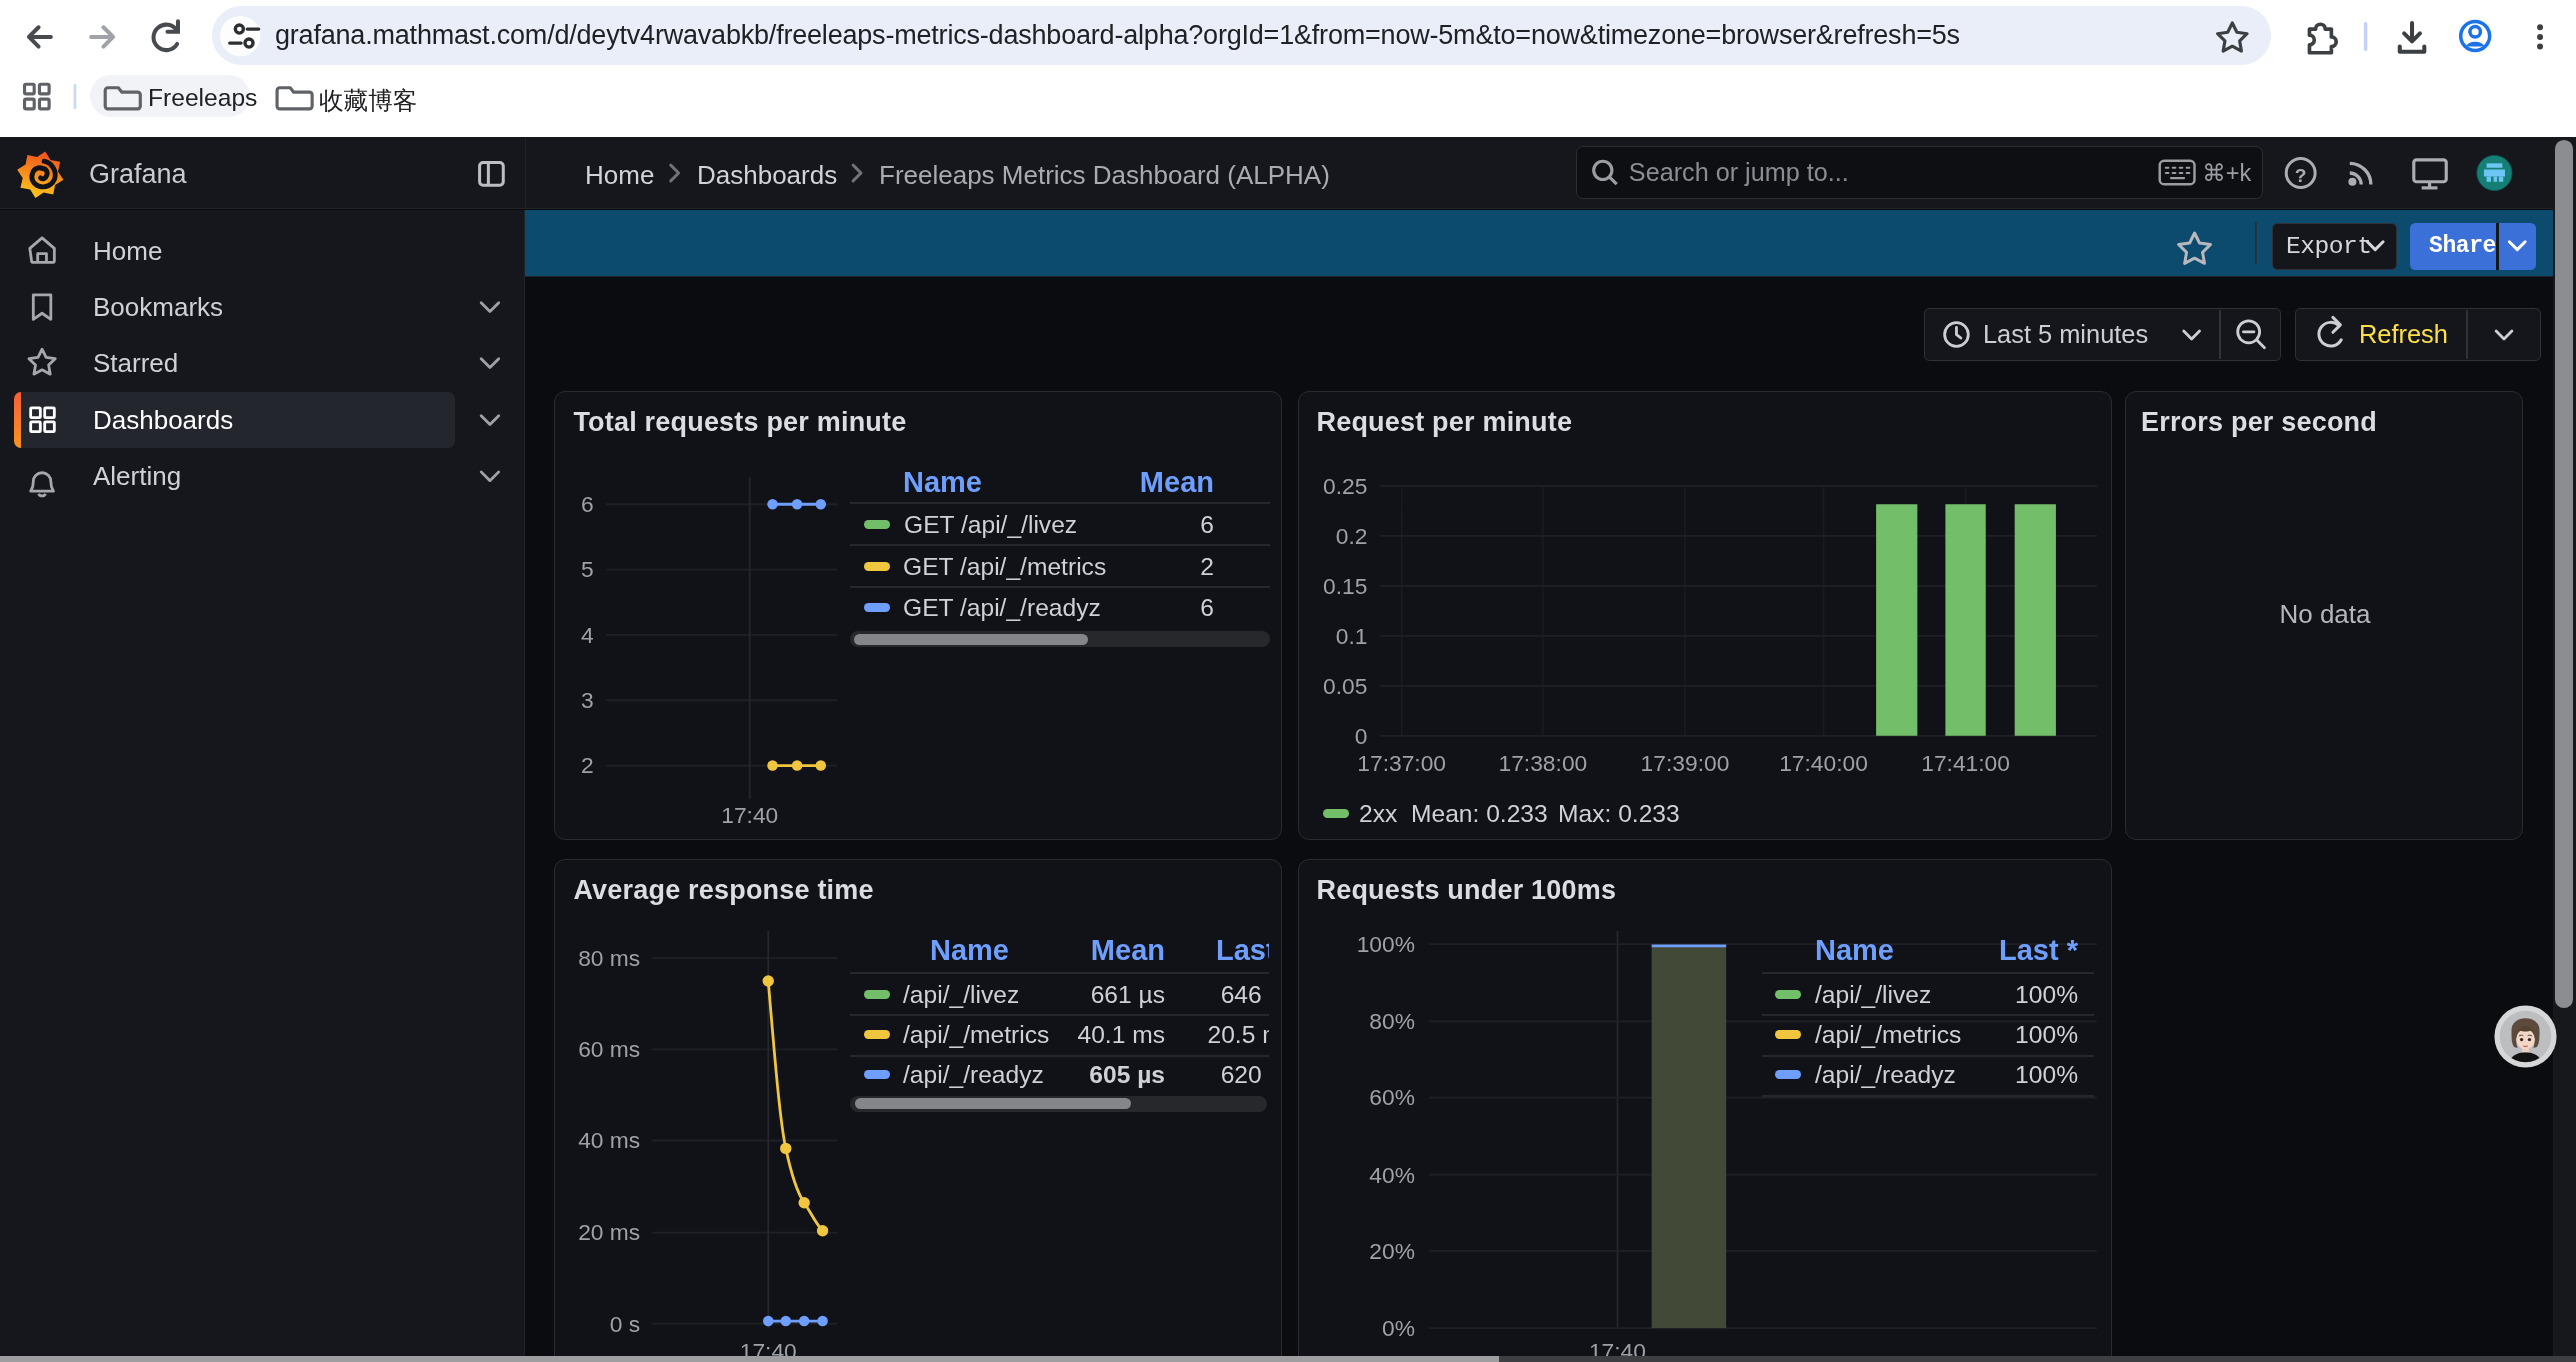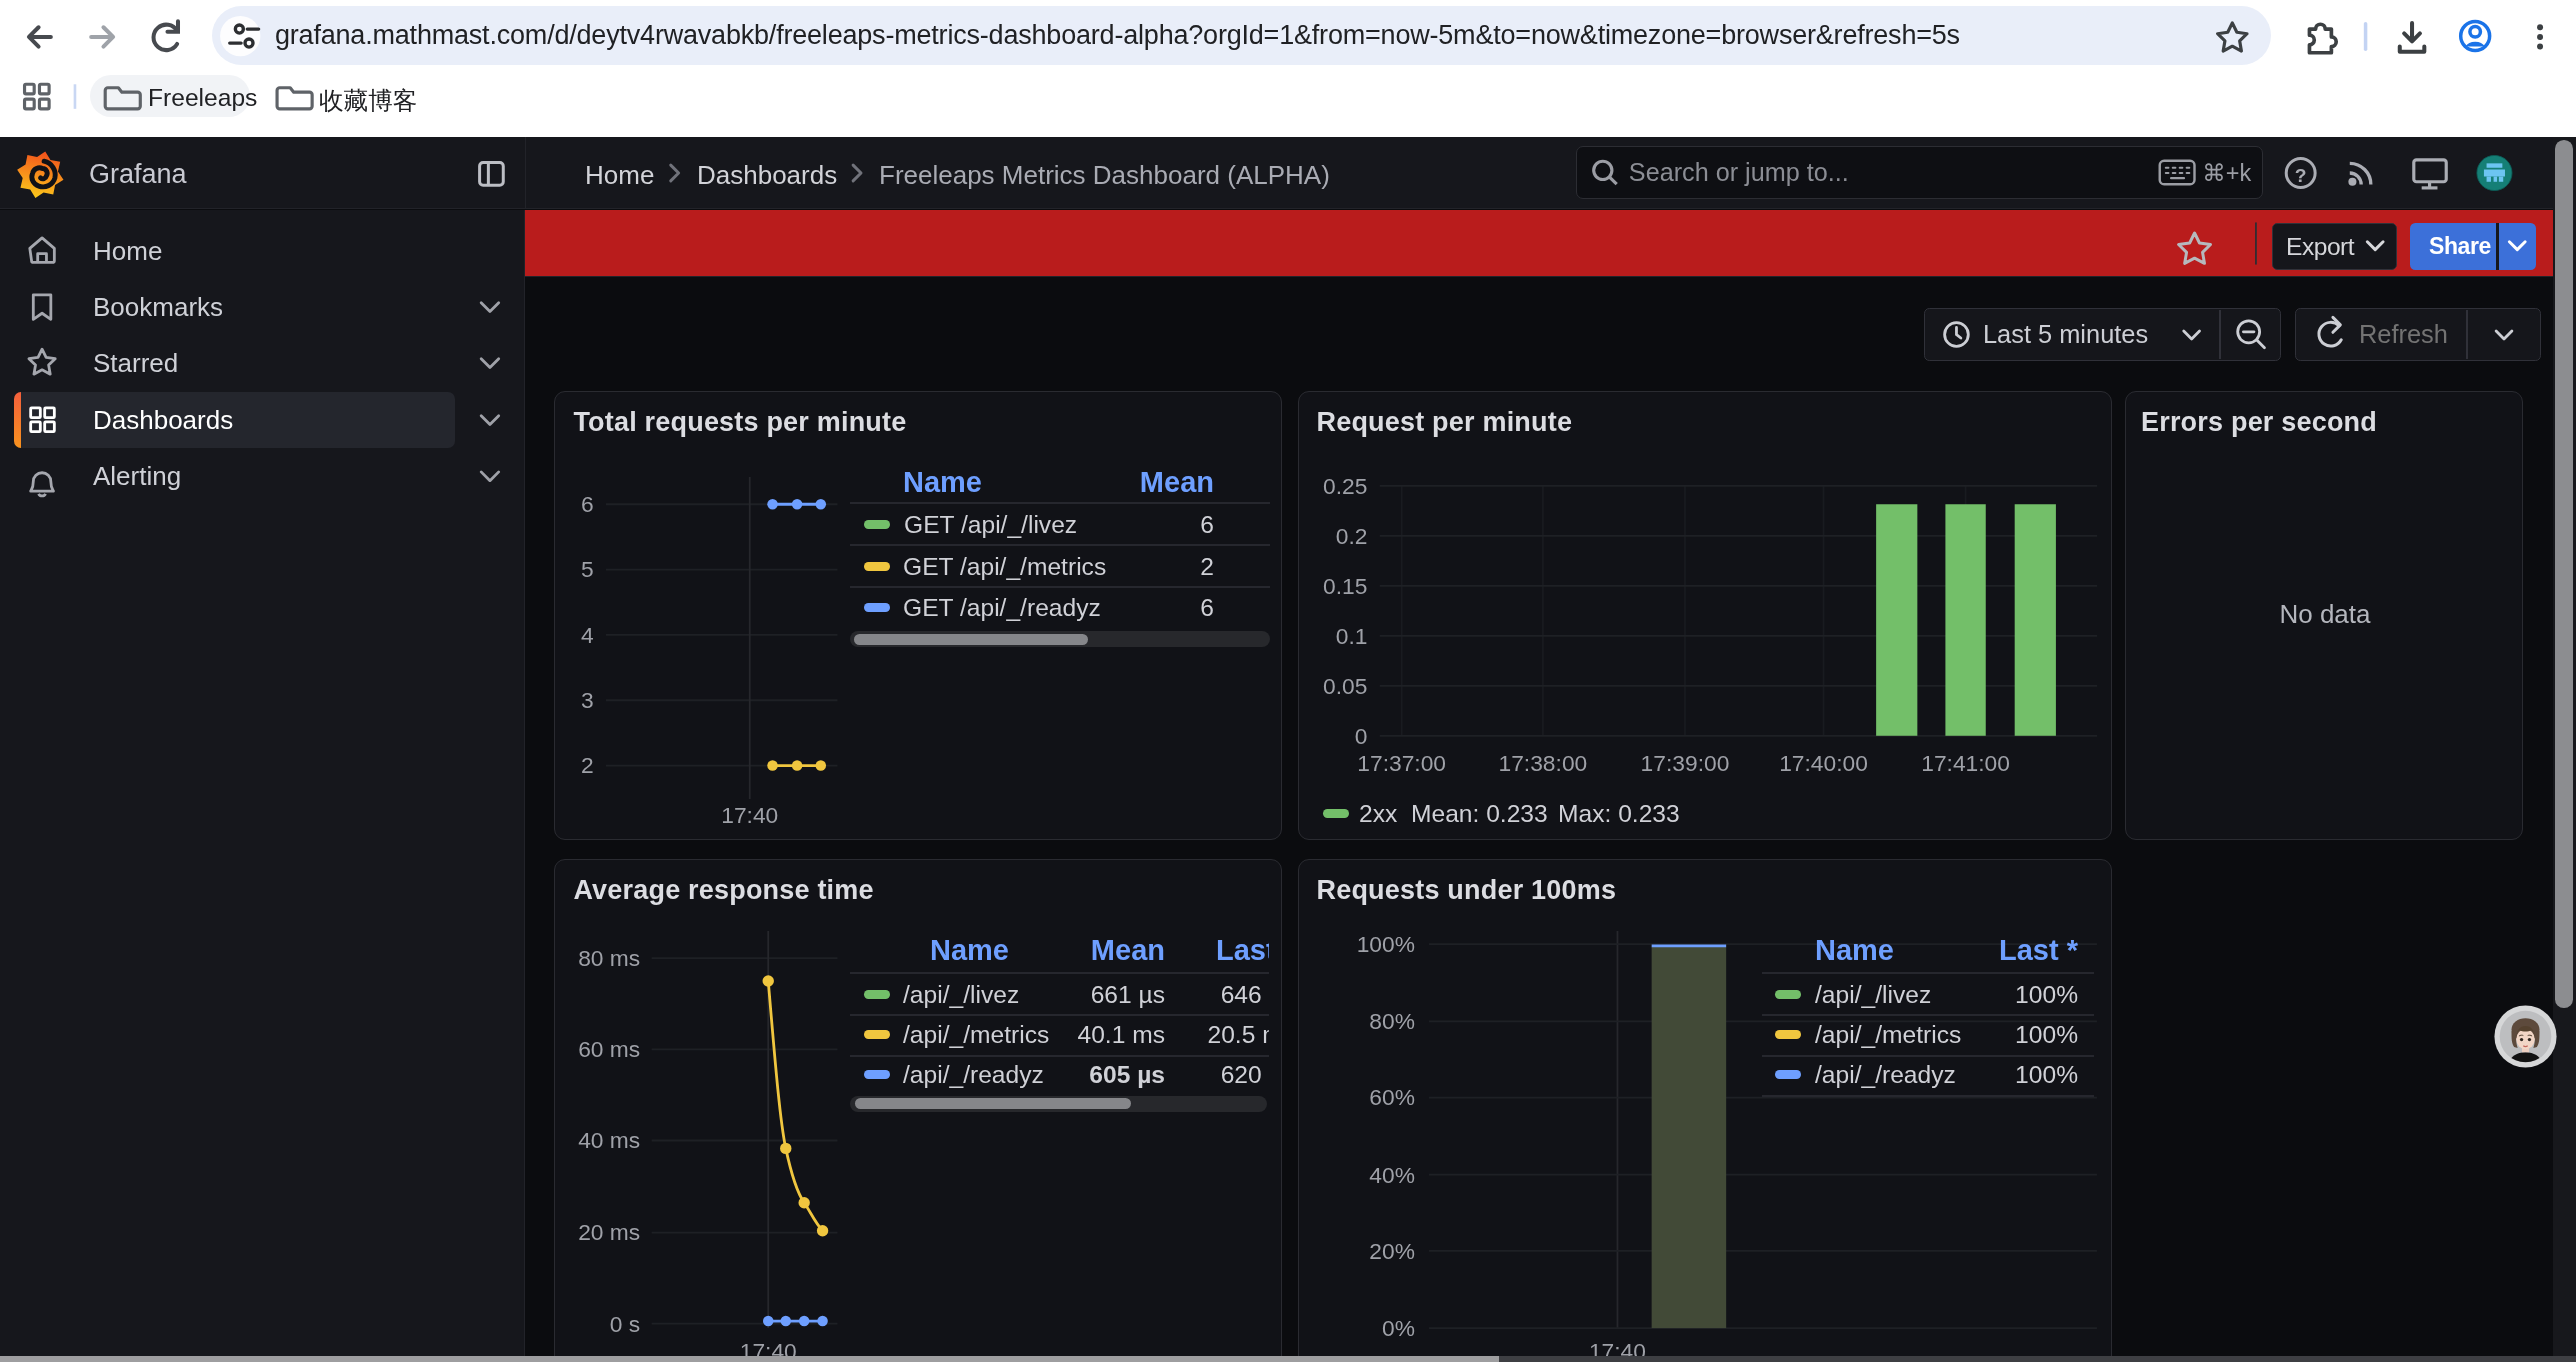--- a/index.html
+++ b/index.html
@@ -15,21 +15,21 @@
   #urltext { z-index:2; }
   #urlpill { position:absolute; left:212px; top:6.1px; width:2059px; height:59px; border-radius:30px; background:#e9eef9; }
   #urltext { position:absolute; left:275px; top:6.1px; height:59px; line-height:59px; font-size:27px; letter-spacing:-0.2px; color:#202124; white-space:nowrap; }
   #urltext .q { color:#202124;margin-top:36px; }
 
   
   #gapp { position:absolute; left:0; top:137px; width:2576px; height:1226px; background:#0b0c0f; }
   #gheader { position:absolute; left:0; top:0; width:2576px; height:72px; background:#16171c; border-bottom:0.9px solid #222329; }
   #sidebar { position:absolute; left:0; top:73px; width:525px; height:1153px; background:#16171c; border-right:0.9px solid #222329; }
   #subbar svg { z-index:2; }
-  #subbar { position:absolute; left:525px; top:73px; width:2051px; height:67px; background:#b91c1c; border-bottom:0.9px solid #222329; }
+  #subbar { position:absolute; left:525px; top:73px; width:2051px; height:67px; background:#0c4a6e; border-bottom:0.9px solid #222329;font-family:Liberation Mono, monospace; }
 
   .navitem { position:absolute; left:14px; width:441px; height:56px; border-radius:7px; }
   .navtext { position:absolute; left:79px; top:0; height:56px; line-height:56px; font-size:26px; color:#cfd1d7; }
   .navsel { background:#24262d; }
   .navsel .navtext { color:#ffffff; }
   .orangebar { position:absolute; left:0; top:0; width:7px; height:56px; border-radius:7px 0 0 7px; background:linear-gradient(#f55f3c,#f8931e); }
 
   .crumb { color:#d2d3d8; font-size:26px; }
   .crumb-dim { color:#a9abb3; font-size:26px; }
 
@@ -253,21 +253,21 @@
       <div class="abs" style="left:1885px;top:13px;width:126px;height:47px;background:#3c70d9;border-radius:5.3px;"></div>
       <div class="abs" style="left:1971px;top:13px;width:2.6px;height:47px;background:#16171c;"></div>
       <div class="abs" style="left:1904px;top:13px;height:47px;line-height:47px;font-size:23px;letter-spacing:-0.4px;font-weight:700;color:#ffffff;">Share</div>
     </div>
 
     <div class="gbtn" style="left:1924px;top:171px;width:357px;height:53px;"></div>
     <div class="abs" style="left:2219px;top:173px;width:1.8px;height:49px;background:#303139;"></div>
     <div class="abs" style="left:1983px;top:171px;height:62px;line-height:53px;font-size:25.4px;color:#ccced4;">Last 5 minutes</div>
     <div class="gbtn" style="left:2295px;top:171px;width:246px;height:53px;"></div>
     <div class="abs" style="left:2466px;top:173px;width:1.8px;height:49px;background:#303139;"></div>
-    <div class="abs" style="left:2359px;top:171px;height:53px;line-height:53px;font-size:25.4px;color:#737373;">Refresh</div>
+    <div class="abs" style="left:2359px;top:171px;height:53px;line-height:53px;font-size:25.4px;color:#fde047;">Refresh</div>
     <svg class="abs" style="left:1924px;top:171px" width="623" height="53" viewBox="0 0 710 60">
 
       <g stroke="#ccced4" stroke-width="3.2" fill="none" stroke-linecap="round">
         <circle cx="37" cy="30" r="13.5"></circle>
         <path d="M37 22 v8 l5 4"></path>
       </g>
 
       <path d="M296 26 l9 9 9 -9" stroke="#ccced4" stroke-width="3.2" fill="none" stroke-linecap="round" stroke-linejoin="round"></path>
 
       <g stroke="#ccced4" stroke-width="3.2" fill="none" stroke-linecap="round">

